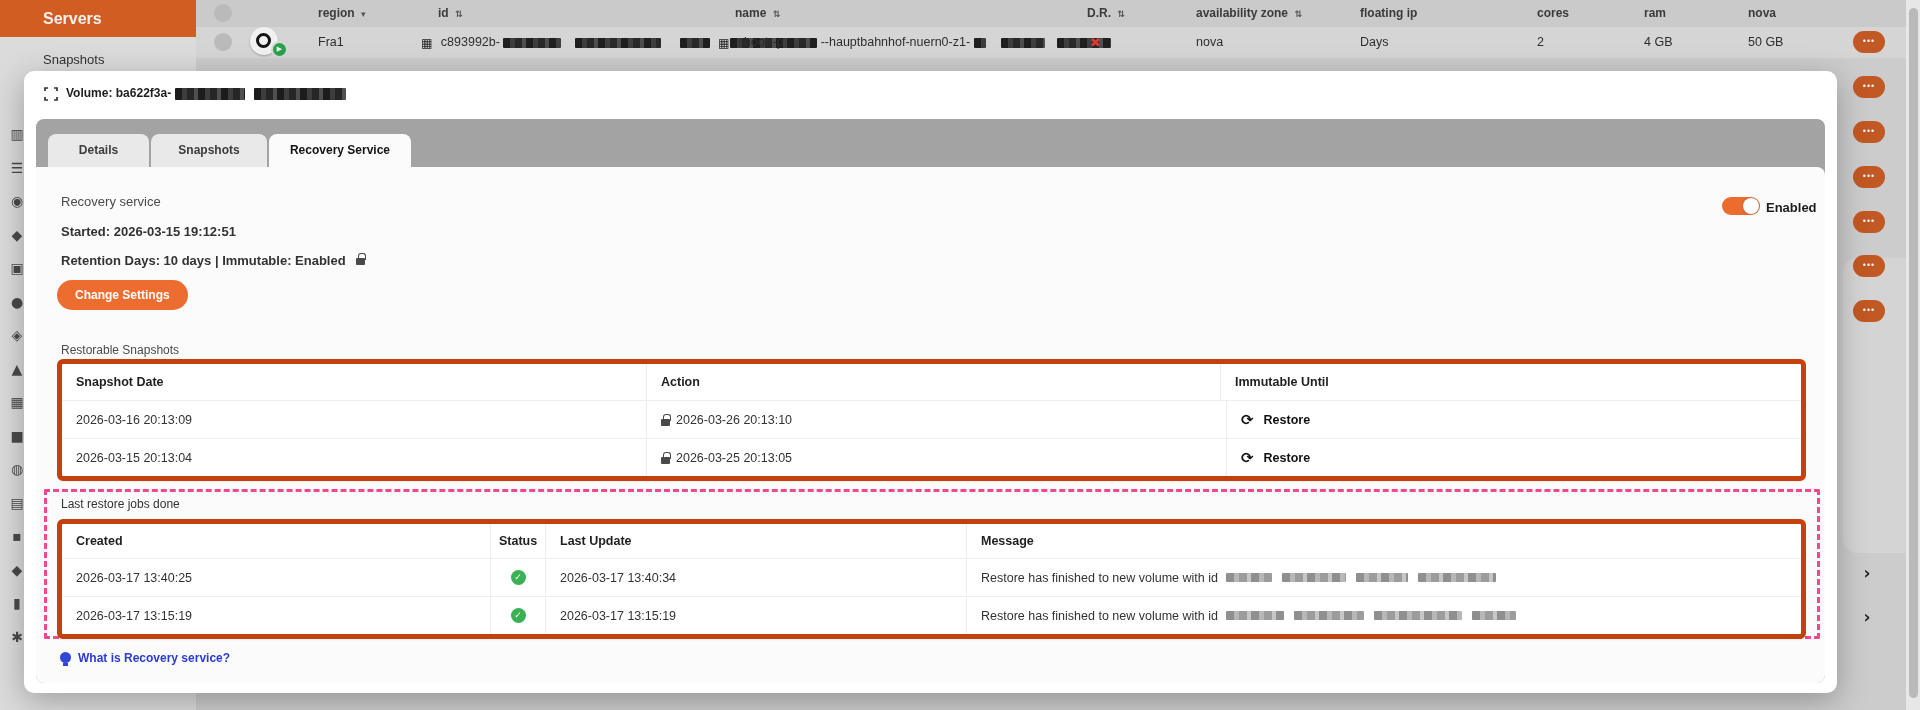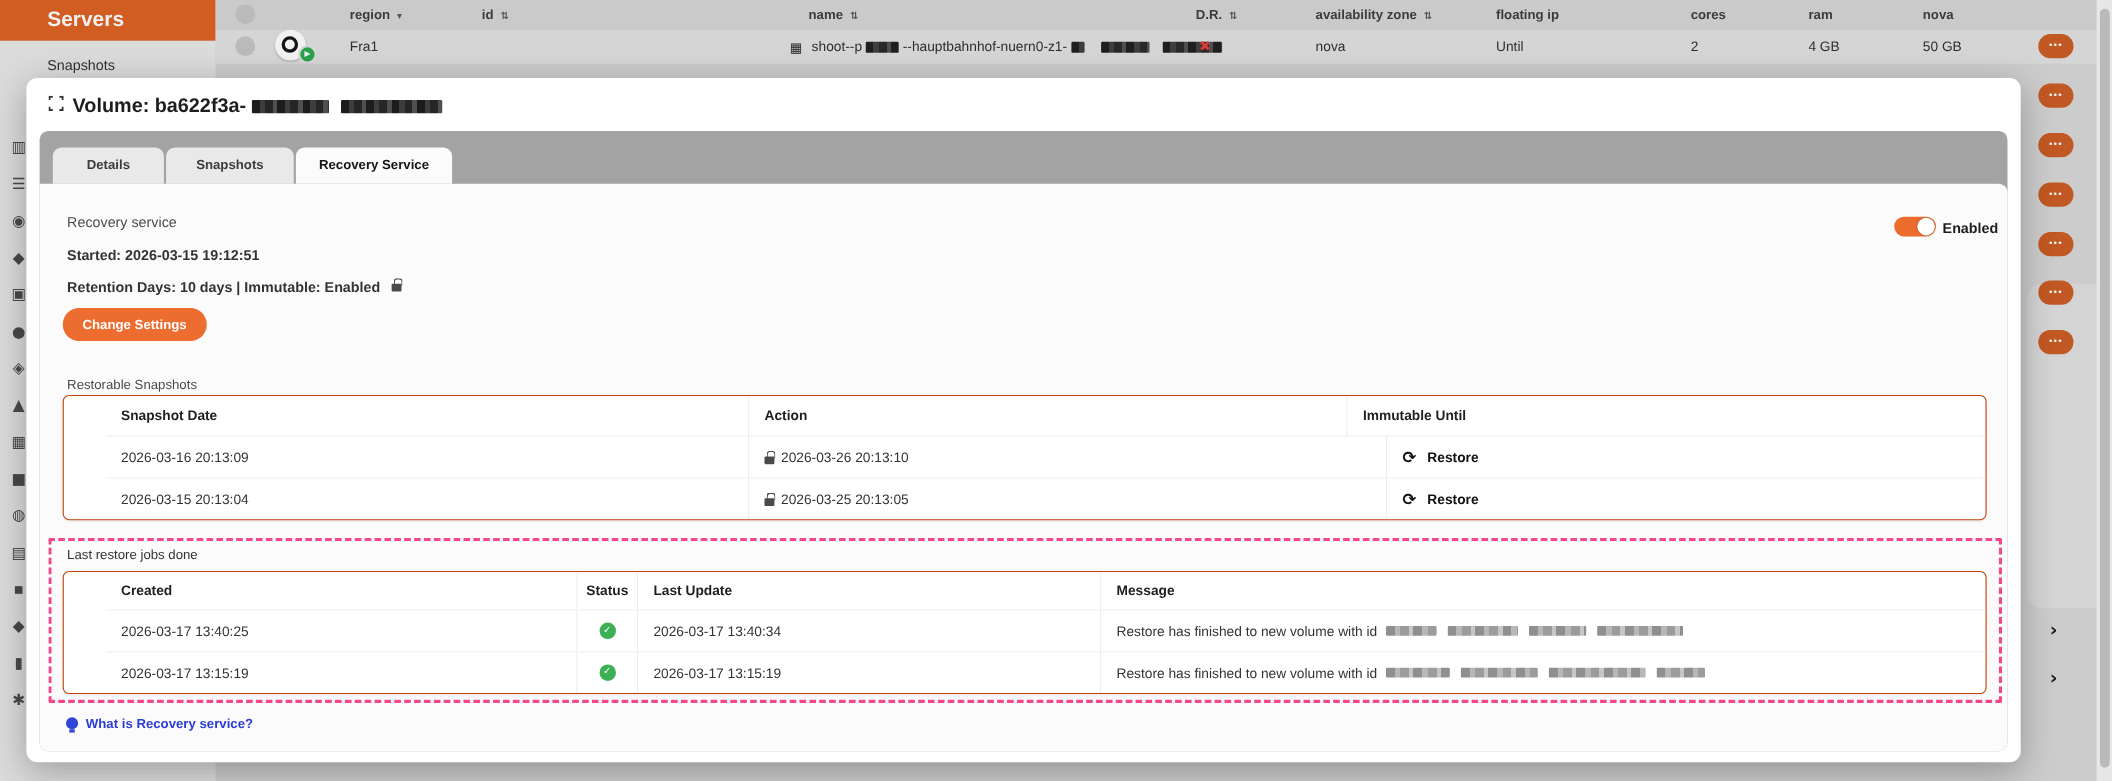--- a/index.html
+++ b/index.html
@@ -6,21 +6,21 @@
   html,body { background:#d7d7d7; }
   body { font-family:"Liberation Sans","DejaVu Sans",sans-serif; }
   .page { position:relative; width:1920px; height:710px; background:#d7d7d7; overflow:hidden; }
   .glyph { font-family:"DejaVu Sans",sans-serif; }
 
   
   .backdrop { position:absolute; inset:0; z-index:1; }
   .dim { position:absolute; inset:0; z-index:2; background:rgba(80,80,80,.08); pointer-events:none; }
 
   .sidebar { position:absolute; left:0; top:0; width:196px; height:710px; background:#e8e8e8; }
-  .nav-active { height:37px; background:#dd5f1f; color:#fff; font-size:19px; font-weight:bold;
+  .nav-active { height:37px; background:#dd5f1f; color:#fff; font-size:16px; font-weight:bold;
                 line-height:37px; padding-left:43px; }
   .nav-item { height:30px; line-height:30px; color:#2f2f2f; font-size:13px; padding-left:43px; margin-top:8px; }
   .side-ico { position:absolute; left:7px; width:20px; height:20px; color:#4a4a4a; font-size:14px;
               line-height:20px; text-align:center; }
 
   .bg-head { position:absolute; left:196px; top:0; right:14px; height:27px; background:#d5d5d5; }
   .bg-row  { position:absolute; left:196px; top:27px; right:14px; height:31px; background:#e1e1e1; }
   .hcell { position:absolute; top:6px; font-size:12px; font-weight:bold; color:#3a3a3a; white-space:nowrap; }
   .hsort { font-size:9px; color:#555; margin-left:3px; }
   .rcell { position:absolute; top:8px; font-size:12.5px; color:#2c2c2c; white-space:nowrap; }
@@ -45,40 +45,40 @@
   .bg-panel { position:absolute; left:1843px; top:258px; width:63px; height:295px; background:#e0e0e0;
               border-radius:14px 0 0 14px; }
   .sb-track { position:absolute; right:0; top:0; width:14px; height:710px; background:#f5f5f5; }
   .sb-thumb { position:absolute; right:2.5px; top:8px; width:9px; height:690px; background:#c4c4c4; border-radius:4.5px; }
 
   
   .modal { position:absolute; left:24px; top:71px; width:1813px; height:622px; background:#fff; border-radius:10px;
            box-shadow:0 8px 32px rgba(0,0,0,.28); z-index:10; }
   .m-header { position:absolute; left:0; top:0; right:0; height:46px; }
   .expand { position:absolute; left:20px; top:16px; width:14px; height:14px; cursor:pointer; }
-  .m-title { position:absolute; left:42px; top:15px; font-size:18px; font-weight:bold; color:#1d1d1d; white-space:nowrap; }
+  .m-title { position:absolute; left:42px; top:15px; font-size:12px; font-weight:bold; color:#1d1d1d; white-space:nowrap; }
   .panel { position:absolute; left:12px; top:48px; width:1789px; height:564px; background:#a3a3a3; border-radius:8px; }
   .tab { position:absolute; top:15px; height:33px; border-radius:8px 8px 0 0; background:#e9e9e9;
          font-size:12px; font-weight:bold; color:#3c3c3c; text-align:center; line-height:33px; cursor:pointer; }
   .tab.active { background:#fbfbfb; color:#141414; }
   .content { position:absolute; left:0; top:48px; width:1789px; height:516px; background:#fbfbfb; border-radius:0 8px 8px 8px; }
 
   .lbl { position:absolute; font-size:13px; color:#4a4a4a; white-space:nowrap; }
   .txt { position:absolute; font-size:13px; font-weight:700; color:#333; white-space:nowrap; }
   .lock { position:relative; display:inline-block; width:9px; height:7px; background:#4a4a4a; border-radius:1px; }
   .lock:before { content:""; position:absolute; left:1.5px; top:-5px; width:6px; height:6px;
                  border:1.6px solid #4a4a4a; border-bottom:none; border-radius:3px 3px 0 0; }
   .btn-orange { position:absolute; background:#ed6c2f; color:#fff; font-size:12px; font-weight:bold; border:none;
                 border-radius:15px; height:30px; padding:0 18px; cursor:pointer; }
   .toggle { position:absolute; width:38px; height:18px; background:#ec6c2e; border-radius:9px; cursor:pointer; }
   .knob { position:absolute; right:1px; top:1px; width:16px; height:16px; background:#fff; border-radius:50%;
           box-shadow:0 0 2px rgba(0,0,0,.35); }
 
-  .tbl { position:absolute; background:#fff; border:1px solid #c2410c; border-radius:6px; overflow:hidden;
-         box-shadow:0 1px 2px rgba(0,0,0,.05);padding-left:38px; }
+  .tbl { position:absolute; background:#fff; border:5px solid #c2410c; border-radius:6px; overflow:hidden;
+         box-shadow:0 1px 2px rgba(0,0,0,.05); }
   .trow { display:flex; border-top:1px solid #efefef; }
   .trow:first-child { border-top:none; }
   .tc { display:flex; align-items:center; padding-left:14px; border-right:1px solid #ededed;
         font-size:12.5px; color:#333; white-space:nowrap; }
   .tc:last-child { border-right:none; }
   .tc.hd { font-weight:bold; color:#1f1f1f; }
   .restore { display:flex; align-items:center; gap:10px; cursor:pointer; color:#111; font-weight:bold; }
   .restore .ric { font-size:15px; font-weight:bold; }
   .ok-badge { width:15px; height:15px; border-radius:50%; background:#3cb054; color:#fff; font-size:9px;
               line-height:15px; text-align:center; }
@@ -139,32 +139,40 @@
     </div>
 
     <div class="bg-row">
       <span class="circ" style="left:18px; top:6px;"></span>
       <span class="status-pair" style="left:54px; top:-1px;">
         <span class="white-disc"></span>
         <span class="ring"></span>
         <span class="play-badge glyph">▶</span>
       </span>
       <span class="rcell" style="left:122px">Fra1</span>
+      <span class="rcell" style="left:225px">
+        <span class="gridico glyph">▦</span>
+        <span>c893992b-</span>
+        <span class="redact" style="width:58px"></span>
+        <span class="redact" style="width:86px; margin-left:10px"></span>
+        <span class="redact" style="width:30px; margin-left:16px"></span>
+        <span class="redact" style="width:58px; margin-left:16px"></span>
+      </span>
       <span class="rcell" style="left:522px">
         <span class="gridico glyph">▦</span>
         <span>shoot--p</span>
         <span class="redact" style="width:30px"></span>
         <span>--hauptbahnhof-nuern0-z1-</span>
         <span class="redact" style="width:12px"></span>
         <span class="redact" style="width:44px; margin-left:12px"></span>
         <span class="redact" style="width:54px; margin-left:8px"></span>
       </span>
       <span class="rcell dr-x glyph" style="left:894px">✖</span>
       <span class="rcell" style="left:1000px">nova</span>
-      <span class="rcell" style="left:1164px">Until</span>
+      <span class="rcell" style="left:1164px">Days</span>
       <span class="rcell" style="left:1341px">2</span>
       <span class="rcell" style="left:1448px">4 GB</span>
       <span class="rcell" style="left:1552px">50 GB</span>
     </div>
 
     <div class="bg-panel"></div>
     <div class="dots-btn" style="top:31px">•••</div>
     <div class="dots-btn" style="top:76px">•••</div>
     <div class="dots-btn" style="top:121px">•••</div>
     <div class="dots-btn" style="top:166px">•••</div>

